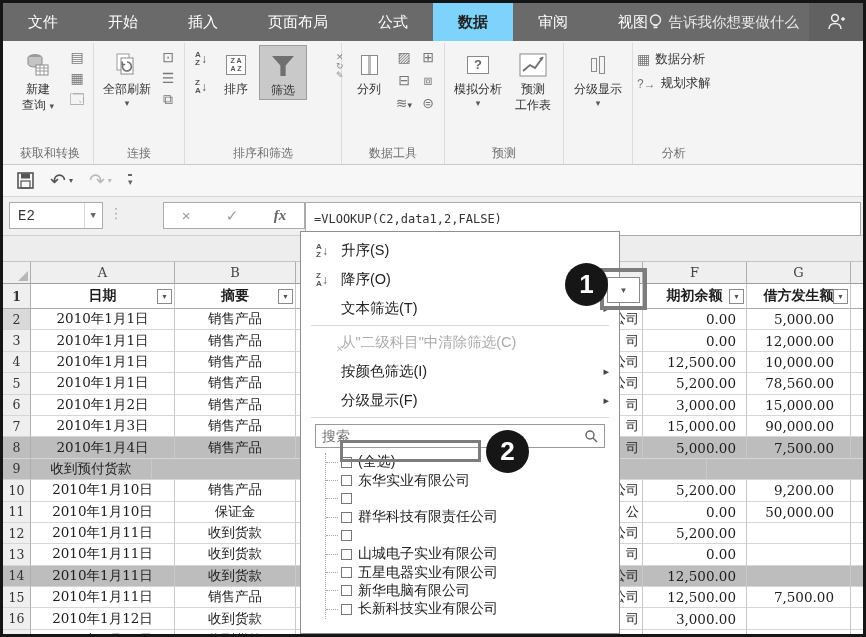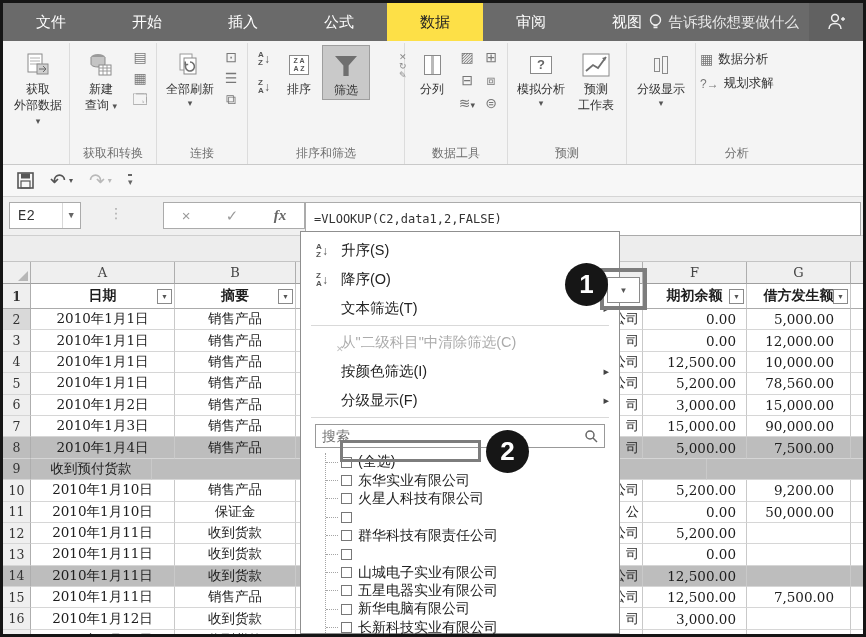--- a/index.html
+++ b/index.html
@@ -3,22 +3,22 @@
 <meta charset="utf-8">
 <style>
   * { margin:0; padding:0; box-sizing:border-box; }
   body { background:#fff; }
   .screen { position:relative; width:866px; height:637px; border:3px solid #151515;
             overflow:hidden; background:#fff; font-family:"Liberation Sans",sans-serif; }
 
   
   .tabbar { position:absolute; left:0; top:0; right:0; height:38px; background:#6a6a6a;
             display:flex; align-items:stretch; color:#fff; font-size:15px; }
-  .tab { padding:0 33px; line-height:38px; white-space:nowrap; }
-  .tab.active { background:#fde047; color:#222; }
+  .tab { padding:0 25px; line-height:38px; white-space:nowrap; }
+  .tab.active { background:#7dd3fc; color:#222;font-weight:bold; }
   .tellme { display:flex; align-items:center; gap:7px; margin-left:14px; color:#e8e8e8; }
   .personbox { margin-left:auto; width:54px; background:#616161; display:flex; align-items:center; justify-content:center; }
 
   
   .ribbon { position:absolute; left:0; top:38px; right:0; height:124px; background:#f4f4f4;
             border-bottom:1px solid #c9c9c9; display:flex; padding:2px 0 0 4px; }
   .rgroup { position:relative; border-right:1px solid #dcdcdc; padding:2px 4px 18px 4px;
             display:flex; align-items:flex-start; flex:none; }
   .glabel { position:absolute; bottom:2px; left:0; right:0; text-align:center; font-size:12px; color:#6e6e6e; white-space:nowrap; }
   .bigbtn { display:flex; flex-direction:column; align-items:center; width:54px; padding-top:3px;
@@ -50,21 +50,21 @@
   .qat { position:absolute; left:0; top:162px; right:0; height:32px; background:#f7f7f7;
          border-bottom:1px solid #d5d5d5; display:flex; align-items:center; gap:16px; padding-left:14px;
          font-size:17px; color:#555; }
   .qitem { display:flex; align-items:center; gap:3px; }
   .qitem .caret { font-size:8px; }
   .qdis { color:#b9b9b9; }
   .custom { border-top:2px solid #666; font-size:9px; color:#666; padding-top:1px; }
 
   
   .frow { position:absolute; left:0; top:194px; right:0; height:39px; background:#f0f0f0; border-bottom:1px solid #cfcfcf; }
-  .namebox { position:absolute; left:6px; top:5px; width:72px; height:27px; background:#fff; border:1px solid #ababab;
+  .namebox { position:absolute; left:6px; top:5px; width:94px; height:27px; background:#fff; border:1px solid #ababab;
              display:flex; align-items:center; font-size:14px; color:#333; padding-left:8px;
              font-family:"Liberation Mono",monospace; }
   .namebox .nbcaret { margin-left:auto; border-left:1px solid #d8d8d8; height:100%; display:flex; align-items:center; padding:0 6px; font-size:9px; color:#666; }
   .dots { position:absolute; left:106px; top:8px; color:#aaa; font-size:14px; letter-spacing:1px; }
   .fxbox { position:absolute; left:160px; top:5px; width:142px; height:27px; background:#fff; border:1px solid #ababab;
            display:flex; align-items:center; justify-content:space-around; color:#9a9a9a; font-size:15px; }
   .fxbox .fx { font-style:italic; font-family:"Liberation Serif",serif; color:#666; font-weight:bold; }
   .formulaarea { position:absolute; left:302px; top:5px; right:2px; height:34px; background:#fff; border:1px solid #ababab;
                  overflow:hidden; }
   .formulatext { position:absolute; left:8px; top:9px; font-family:"DejaVu Sans Mono",monospace; font-size:12px; color:#333; white-space:nowrap; }
@@ -121,20 +121,21 @@
 <div class="screen">
 
   <div class="tabbar">
 
       <div class="tab">文件</div>
 
       <div class="tab">开始</div>
 
       <div class="tab">插入</div>
 
+      <div class="tab">页面布局</div>
 
       <div class="tab">公式</div>
 
       <div class="tab active">数据</div>
 
       <div class="tab">审阅</div>
 
       <div class="tab">视图</div>
     </div>
   <div style="position:absolute;top:0;right:0;height:38px;display:flex;z-index:5;">
@@ -149,34 +150,20 @@
       <svg width="20" height="20" viewBox="0 0 20 20">
           <circle cx="9" cy="6" r="3.4" fill="none" stroke="#f0f0f0" stroke-width="1.5"></circle>
           <path d="M3 17c0-3.5 2.7-5.5 6-5.5s6 2 6 5.5" fill="none" stroke="#f0f0f0" stroke-width="1.5"></path>
           <path d="M15 7h4M17 5v4" stroke="#f0f0f0" stroke-width="1.4"></path>
         </svg>
     </div>
   </div>
 
   <div class="ribbon">
 
-    <div class="rgroup">
-      <div class="bigbtn">
-        <span class="bicon">
-          <svg width="26" height="26" viewBox="0 0 26 26">
-              <rect x="3" y="2" width="14" height="18" fill="#fff" stroke="#8a8a8a"></rect>
-              <path d="M5 6h10M5 9h10M5 12h10" stroke="#b0b0b0"></path>
-              <rect x="12" y="12" width="11" height="10" fill="#cfcfcf" stroke="#8a8a8a"></rect>
-              <path d="M14 17h7M18 14l3 3-3 3" stroke="#666" fill="none"></path>
-            </svg>
-        </span>
-        <span>获取</span>
-        <span><span>外部数据</span> <span class="caret">▾</span></span>
-      </div>
-    </div>
 
     <div class="rgroup">
       <div class="bigbtn">
         <span class="bicon">
           <svg width="26" height="26" viewBox="0 0 26 26">
               <ellipse cx="10" cy="5" rx="7" ry="3" fill="#9a9a9a"></ellipse>
               <path d="M3 5v7c0 1.6 3.1 3 7 3s7-1.4 7-3V5" fill="#c4c4c4" stroke="#8a8a8a"></path>
               <rect x="11" y="13" width="12" height="10" fill="#fff" stroke="#8a8a8a"></rect>
               <path d="M11 16h12M11 19h12M15 13v10M19 13v10" stroke="#9a9a9a"></path>
             </svg>
@@ -618,25 +605,20 @@
           <span class="cbx"></span>
           <span>(全选)</span>
         </div>
 
         <div class="fitem">
           <span class="tree"></span>
           <span class="cbx"></span>
           <span>东华实业有限公司</span>
         </div>
 
-        <div class="fitem">
-          <span class="tree"></span>
-          <span class="cbx"></span>
-          <span>火星人科技有限公司</span>
-        </div>
 
         <div class="fitem">
           <span class="tree"></span>
           <span class="cbx"></span>
         </div>
 
         <div class="fitem">
           <span class="tree"></span>
           <span class="cbx"></span>
           <span>群华科技有限责任公司</span>

